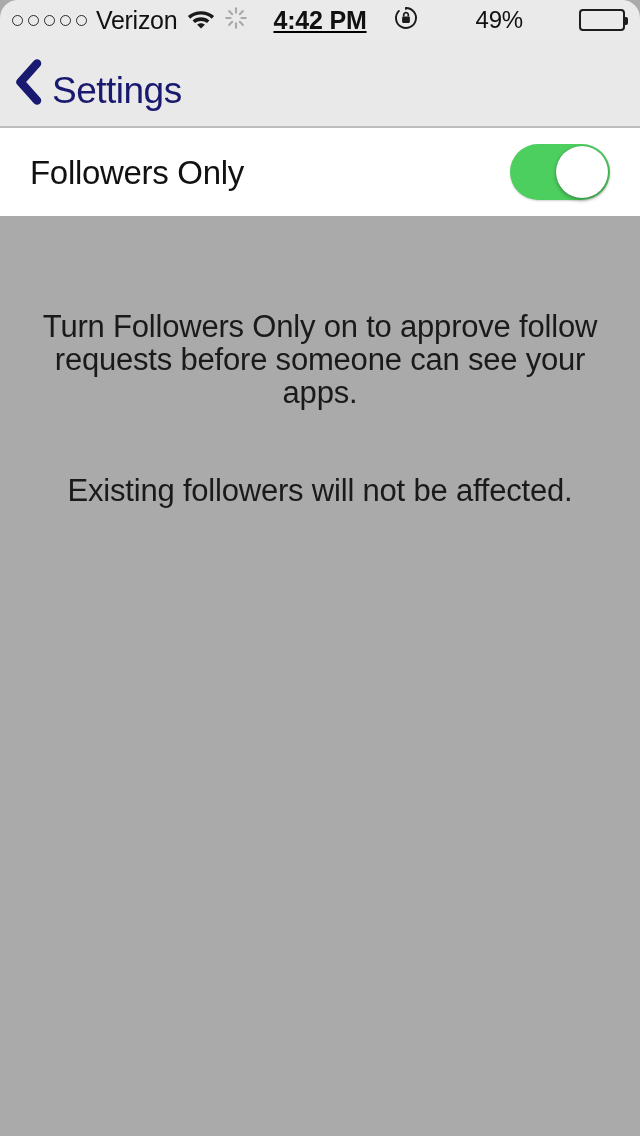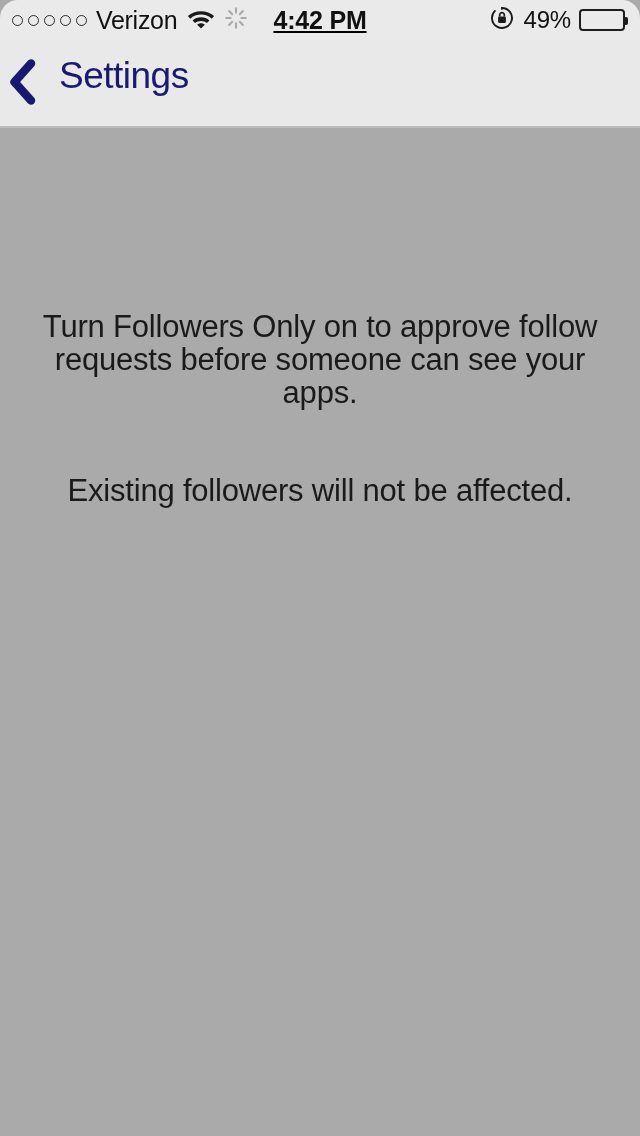--- a/index.html
+++ b/index.html
@@ -91,20 +91,21 @@
     color: #111;
     letter-spacing: -0.2px;
     line-height: 1;
   }
   .status-right {
     margin-left: auto;
     display: flex;
     align-items: center;
     flex: 0 0 auto;
     z-index: 2;
+    gap: 48px;
   }
   .lock-icon {
     display: block;
     margin-right: 9px;
   }
   .battery-pct {
     font-size: 24px;
     color: #111;
     margin-right: 8px;
     line-height: 1;
@@ -143,25 +144,24 @@
     width: 640px;
     height: 88px;
     background: #e9e9e9;
     border-bottom: 2px solid #bcbcbc;
     box-sizing: border-box;
     display: flex;
     align-items: center;
   }
   .back-button {
     display: flex;
-    align-items: flex-start;
-    padding-left: 6px;
+    align-items: flex-end;
+    padding-left: 12px;
     cursor: pointer;
     user-select: none;
-    gap: 13px;
   }
   .chevron {
     display: block;
     margin-right: 10px;
     margin-top: 2px;
   }
   .back-label {
     font-size: 37px;
     color: #191970;
     letter-spacing: -0.5px;
@@ -300,20 +300,26 @@
     <div class="back-button">
       <span class="chevron">
         <svg width="30" height="46" viewBox="0 0 30 46">
           <path d="M25 4.5L8.5 23 25 41.5" fill="none" stroke="#191970" stroke-width="8.5" stroke-linecap="round" stroke-linejoin="round"></path>
         </svg>
       </span>
       <span class="back-label">Settings</span>
     </div>
   </div>
 
+  <div class="toggle-row">
+    <span class="row-label">Followers Only</span>
+    <span class="switch">
+      <span class="switch-knob"></span>
+    </span>
+  </div>
 
   <div class="content">
     <div class="desc-block">
       <p class="desc-para">Turn Followers Only on to approve follow requests before someone can see your apps.</p>
       <p class="desc-para second">Existing followers will not be affected.</p>
     </div>
   </div>
 
 </div>
 

